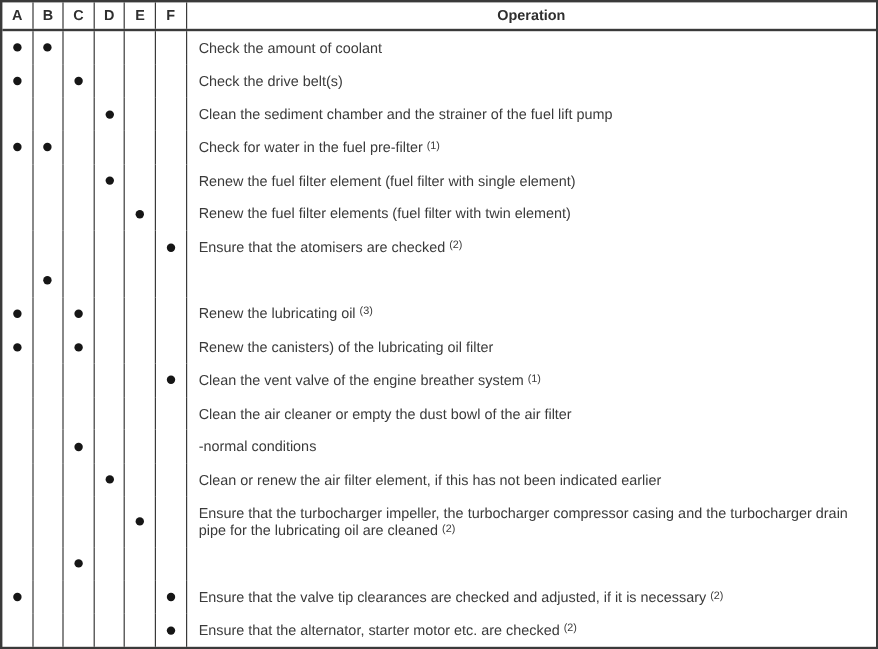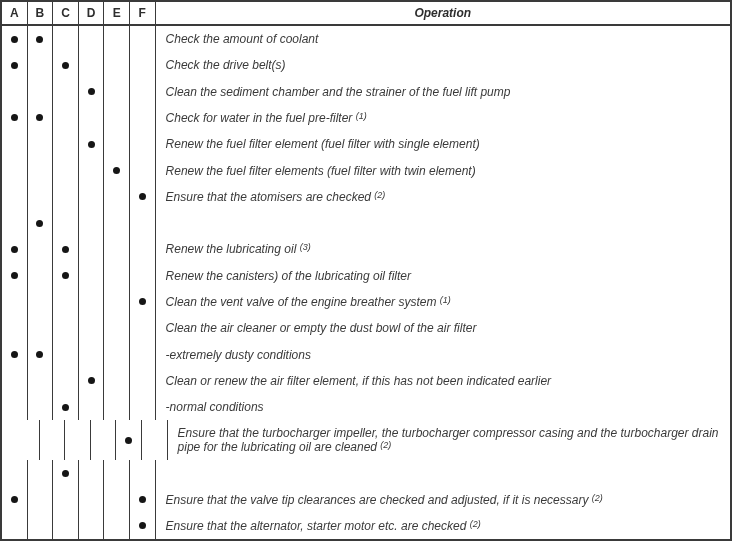--- a/index.html
+++ b/index.html
@@ -36,37 +36,35 @@
     flex-direction: column;
     min-height: 0;
   }
   .row {
     display: flex;
     flex: 1 1 0;
     min-height: 0;
   }
   .row.tall {
     flex: 1.52 1 0;
-    padding-left: 12px;
   }
   .mark-col {
     width: 25.6px;
     flex: none;
     box-sizing: border-box;
     border-right: 1px solid #3a3a3a;
     display: flex;
     align-items: center;
     justify-content: center;
   }
   .op-col {
     flex: 1 1 auto;
     box-sizing: border-box;
     display: flex;
     align-items: center;
-    font-style: italic;
   }
   .header-cell {
     font-weight: bold;
     font-size: 12px;
     color: #2e2e2e;
   }
   .op-header {
     justify-content: center;
   }
   .bullet {
@@ -261,58 +259,43 @@
           <div class="mark-col"></div>
           <div class="mark-col"></div>
           <div class="mark-col"></div>
           <div class="mark-col"></div>
           <div class="mark-col"></div>
           <div class="op-col op-cell">
             <span class="op-text"><span>Clean the air cleaner or empty the dust bowl of the air filter</span></span>
           </div>
         </div>
         <div class="row">
-          <div class="mark-col">
-            <span class="bullet"></span>
-          </div>
-          <div class="mark-col">
-            <span class="bullet"></span>
-          </div>
-          <div class="mark-col"></div>
-          <div class="mark-col"></div>
-          <div class="mark-col"></div>
-          <div class="mark-col"></div>
-          <div class="op-col op-cell">
-            <span class="op-text"><span>-extremely dusty conditions</span></span>
+          <div class="mark-col"></div>
+          <div class="mark-col"></div>
+          <div class="mark-col">
+            <span class="bullet"></span>
+          </div>
+          <div class="mark-col"></div>
+          <div class="mark-col"></div>
+          <div class="mark-col"></div>
+          <div class="op-col op-cell">
+            <span class="op-text"><span>-normal conditions</span></span>
           </div>
         </div>
         <div class="row">
           <div class="mark-col"></div>
           <div class="mark-col"></div>
           <div class="mark-col"></div>
           <div class="mark-col">
             <span class="bullet"></span>
           </div>
           <div class="mark-col"></div>
           <div class="mark-col"></div>
           <div class="op-col op-cell">
             <span class="op-text"><span>Clean or renew the air filter element, if this has not been indicated earlier</span></span>
-          </div>
-        </div>
-        <div class="row">
-          <div class="mark-col"></div>
-          <div class="mark-col"></div>
-          <div class="mark-col">
-            <span class="bullet"></span>
-          </div>
-          <div class="mark-col"></div>
-          <div class="mark-col"></div>
-          <div class="mark-col"></div>
-          <div class="op-col op-cell">
-            <span class="op-text"><span>-normal conditions</span></span>
           </div>
         </div>
         <div class="row tall">
           <div class="mark-col"></div>
           <div class="mark-col"></div>
           <div class="mark-col"></div>
           <div class="mark-col"></div>
           <div class="mark-col">
             <span class="bullet"></span>
           </div>

